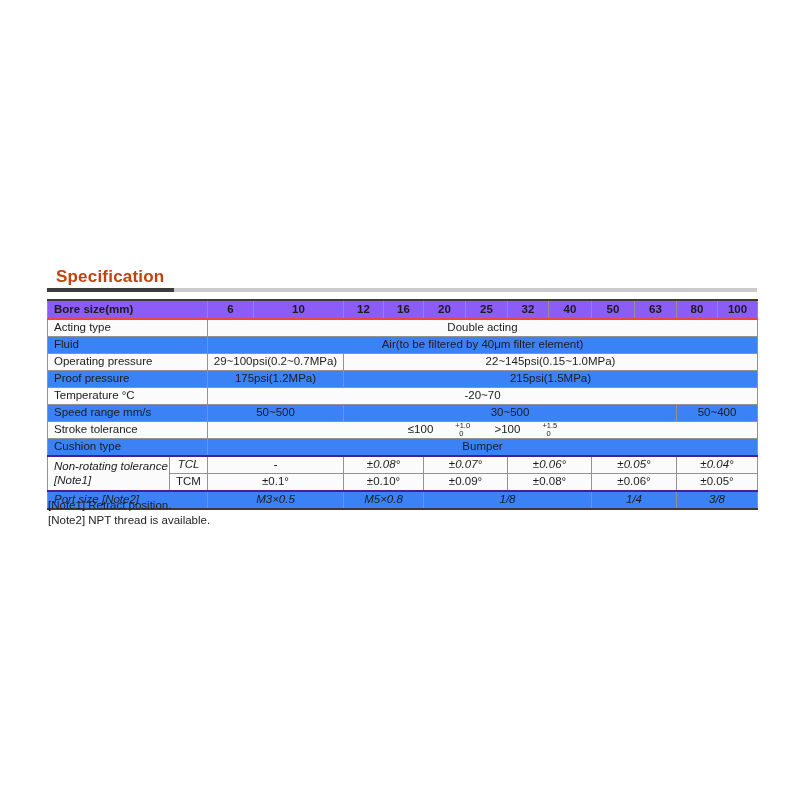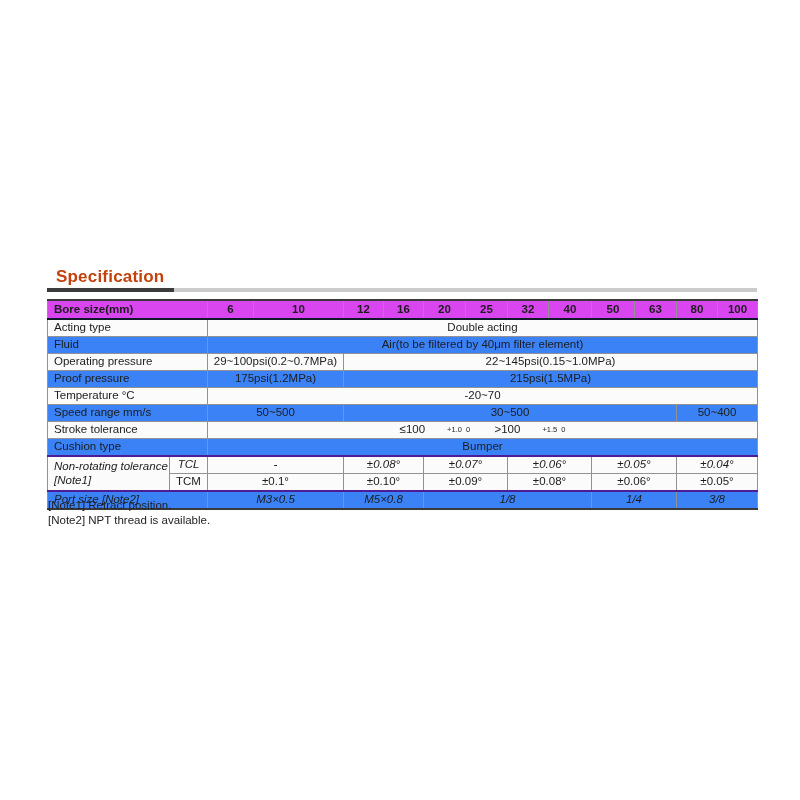--- a/index.html
+++ b/index.html
@@ -22,36 +22,36 @@
   }
   table.spec td, table.spec th{
     border:1px solid #929292;
     height:16px;padding:0 3px;
     text-align:center;vertical-align:middle;
     white-space:nowrap;overflow:hidden;
   }
   table.spec{border-left:1px solid #8a8a8a;border-right:1px solid #8a8a8a;
     border-top:2px solid #3a3a3a;border-bottom:2px solid #3a3a3a;}
   table.spec thead th{
-    background:#d946ef;font-weight:bold;
-    border-bottom:2px solid #0f172a;height:17px;
+    background:#8b5cf6;font-weight:bold;
+    border-bottom:2px solid #ef4444;height:17px;
   }
   table.spec th.lbl, table.spec td.lbl{text-align:left;padding-left:6px;font-weight:normal;}
   table.spec thead th.lbl{font-weight:bold;}
   tr.row-w td{background:#fbfbfb;}
   tr.row-g td{background:#3b82f6;}
   tr.sep td{border-top:2px solid #4c1d95;font-style:italic;}
   td.sublbl{text-align:left;padding-left:5px;}
   td.note1cell{vertical-align:middle;}
   .lbl2{display:block;}
   .two-line{line-height:1.15;}
 
   
   .tolgroup{display:inline-flex;align-items:center;gap:20px;}
-  .stack{display:inline-flex;flex-direction:row;align-items:flex-start;
+  .stack{display:inline-flex;flex-direction:column;align-items:flex-start;
     font-size:7.5px;line-height:1.05;vertical-align:middle;margin-left:2px;}
   .stack .sub{padding-left:4px;}
   .tolspacer{display:inline-block;width:18px;}
 
   .notes{position:absolute;left:48px;top:498px;font-size:11.5px;color:#222;}
   .notes .note{height:15px;line-height:15px;}
 </style>
 </head>
 <body>
 

